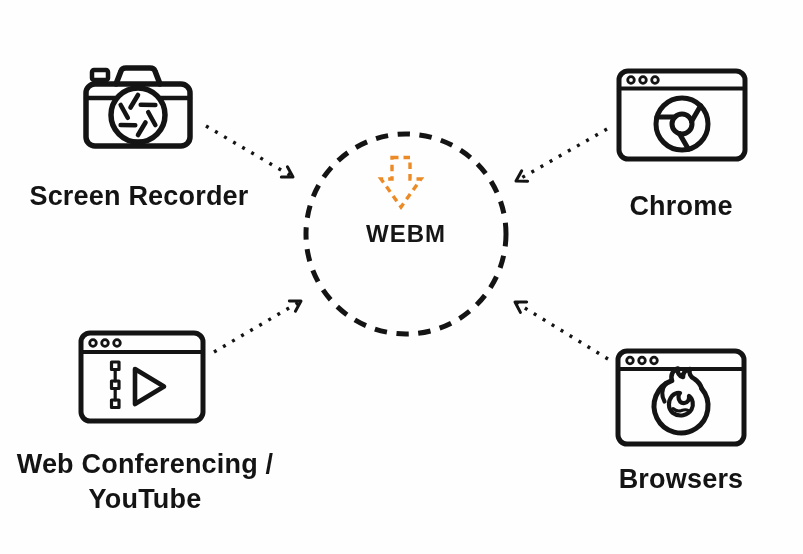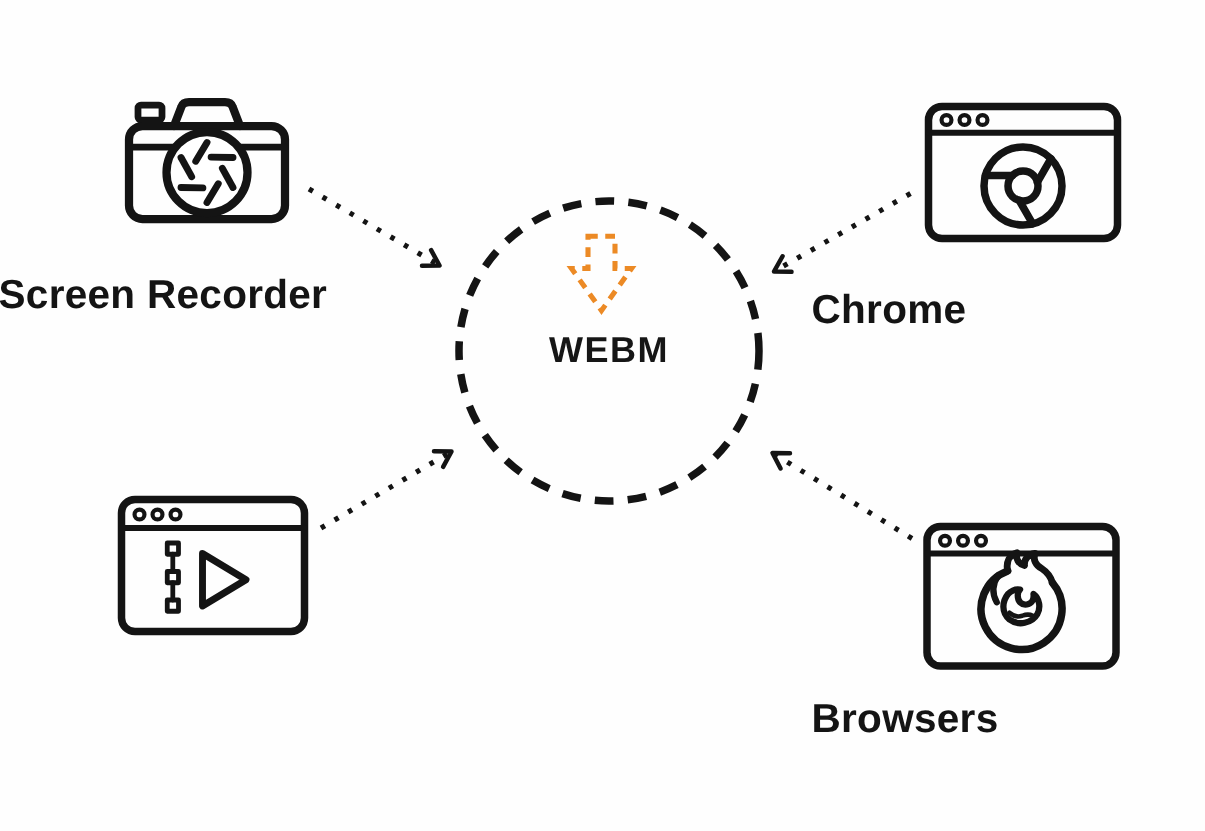--- a/index.html
+++ b/index.html
@@ -8,20 +8,21 @@
     width: 803px;
     height: 554px;
     background: #fefefe;
     overflow: hidden;
     font-family: "Liberation Sans", sans-serif;
   }
   .abs { position: absolute; }
   .node-label {
     position: absolute;
     width: 280px;
+    text-align: center;
     font-weight: 700;
     font-size: 27px;
     line-height: 1.28;
     color: #141414;
     letter-spacing: 0.2px;
   }
   .center-label {
     position: absolute;
     left: 306px;
     top: 220px;
@@ -101,20 +102,21 @@
       <g stroke-width="3.2">
         <rect x="33.5" y="32" width="7.5" height="7.5"></rect>
         <rect x="33.5" y="51" width="7.5" height="7.5"></rect>
         <rect x="33.5" y="70" width="7.5" height="7.5"></rect>
         <line x1="37.2" y1="39.5" x2="37.2" y2="51"></line>
         <line x1="37.2" y1="58.5" x2="37.2" y2="70"></line>
       </g>
       <path d="M57,39 L86,56.5 L57,74 Z" stroke-width="4.6"></path>
     </g>
   </svg>
+  <div class="node-label" style="left:5px; top:447px;">Web Conferencing / YouTube</div>
 
   <svg class="abs" style="left:615px; top:348px;" width="132" height="99" viewBox="0 0 132 99">
     <g fill="none" stroke="#141414" stroke-linejoin="round" stroke-linecap="round">
       <rect x="3" y="3" width="126" height="93" rx="9" stroke-width="5"></rect>
       <path d="M3,21 L129,21" stroke-width="4"></path>
       <g stroke-width="2.8">
         <circle cx="15" cy="12.5" r="3.3"></circle>
         <circle cx="27" cy="12.5" r="3.3"></circle>
         <circle cx="39" cy="12.5" r="3.3"></circle>
       </g>

